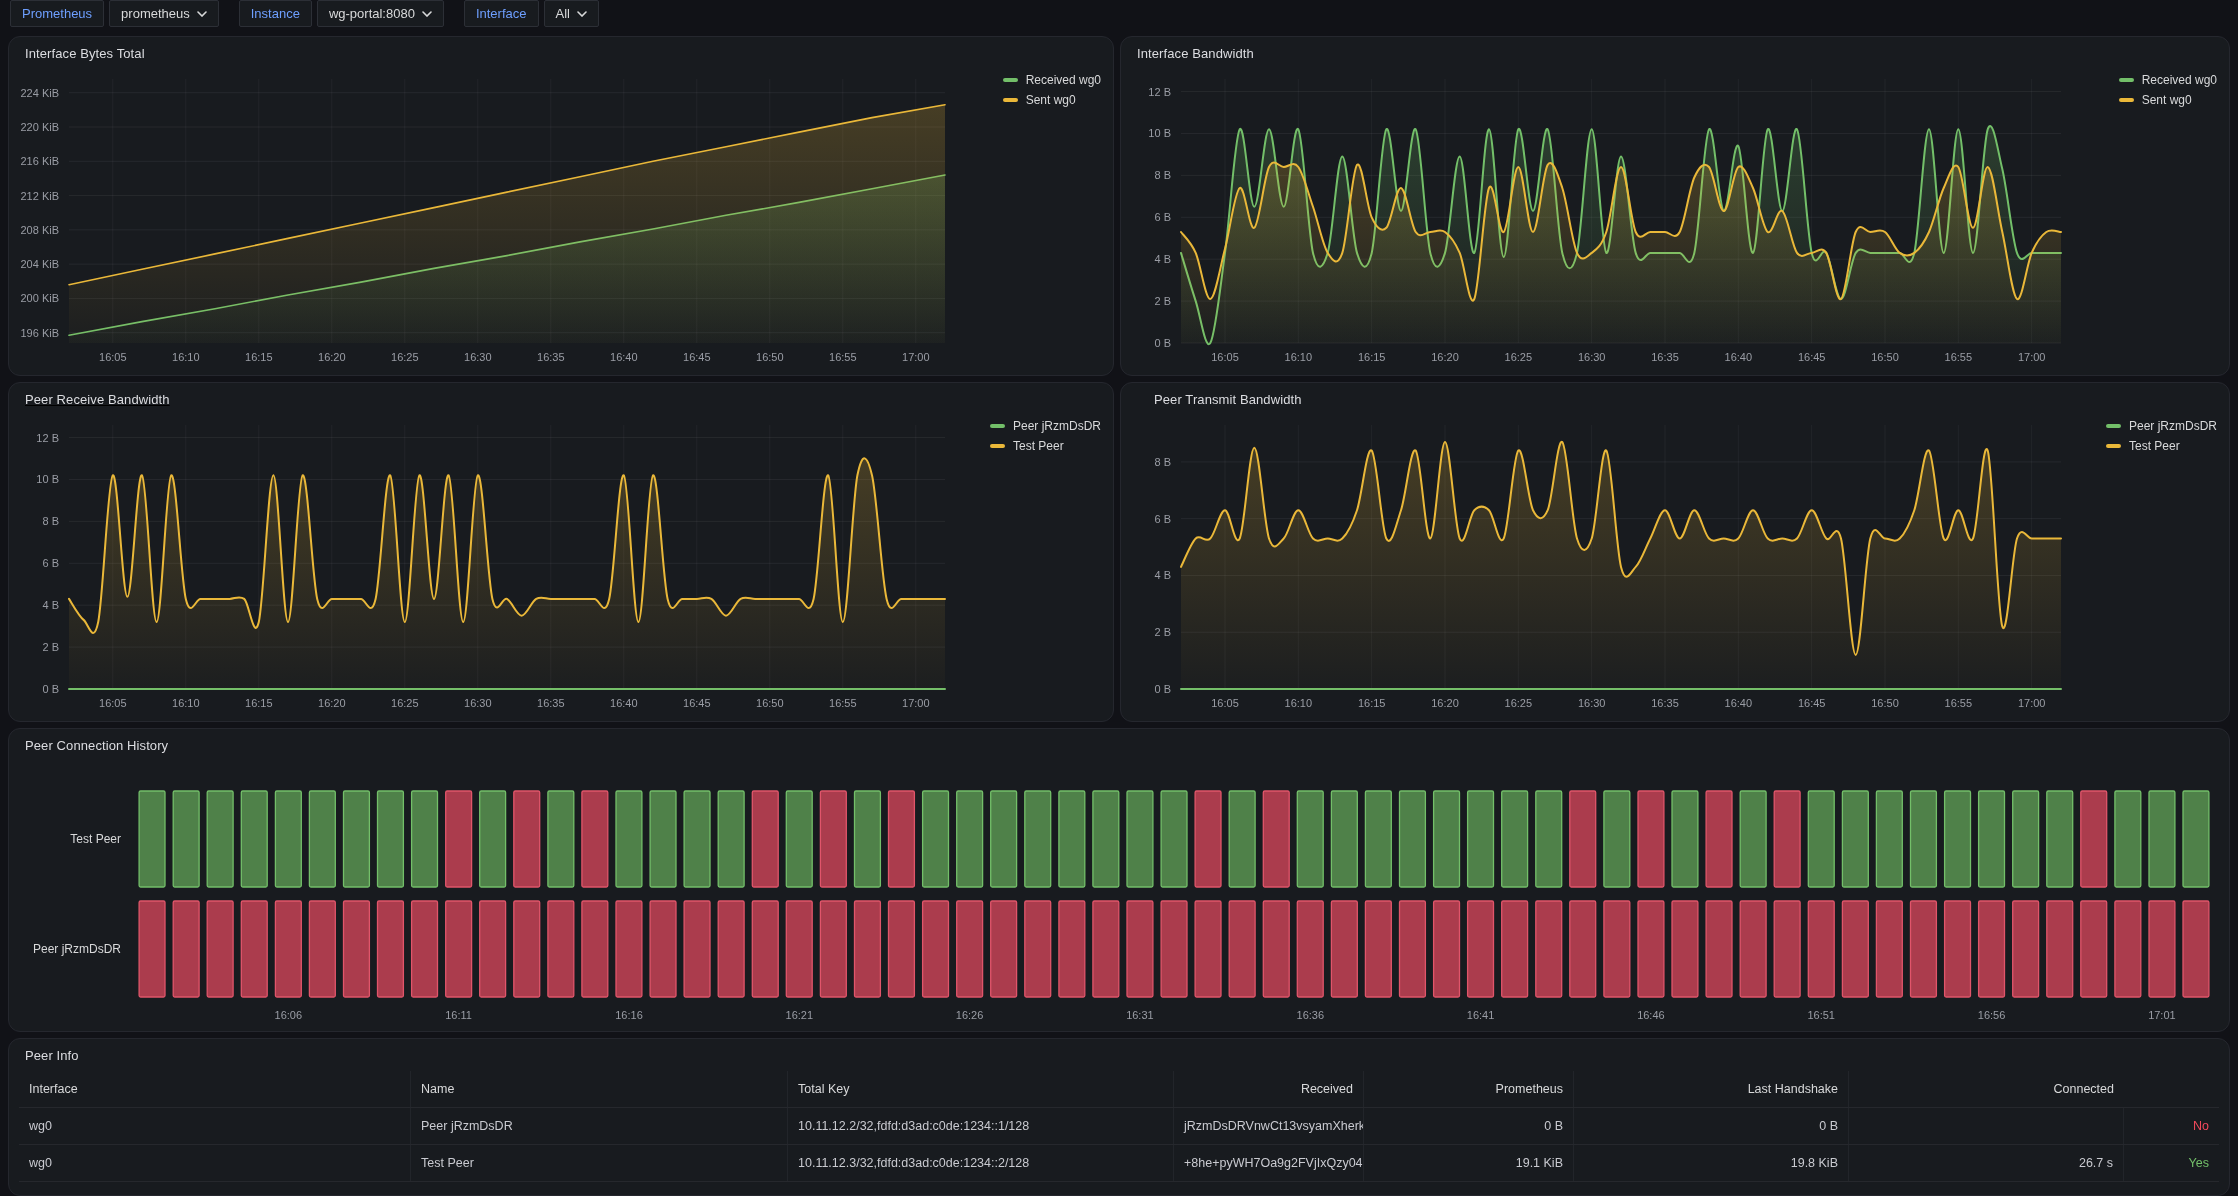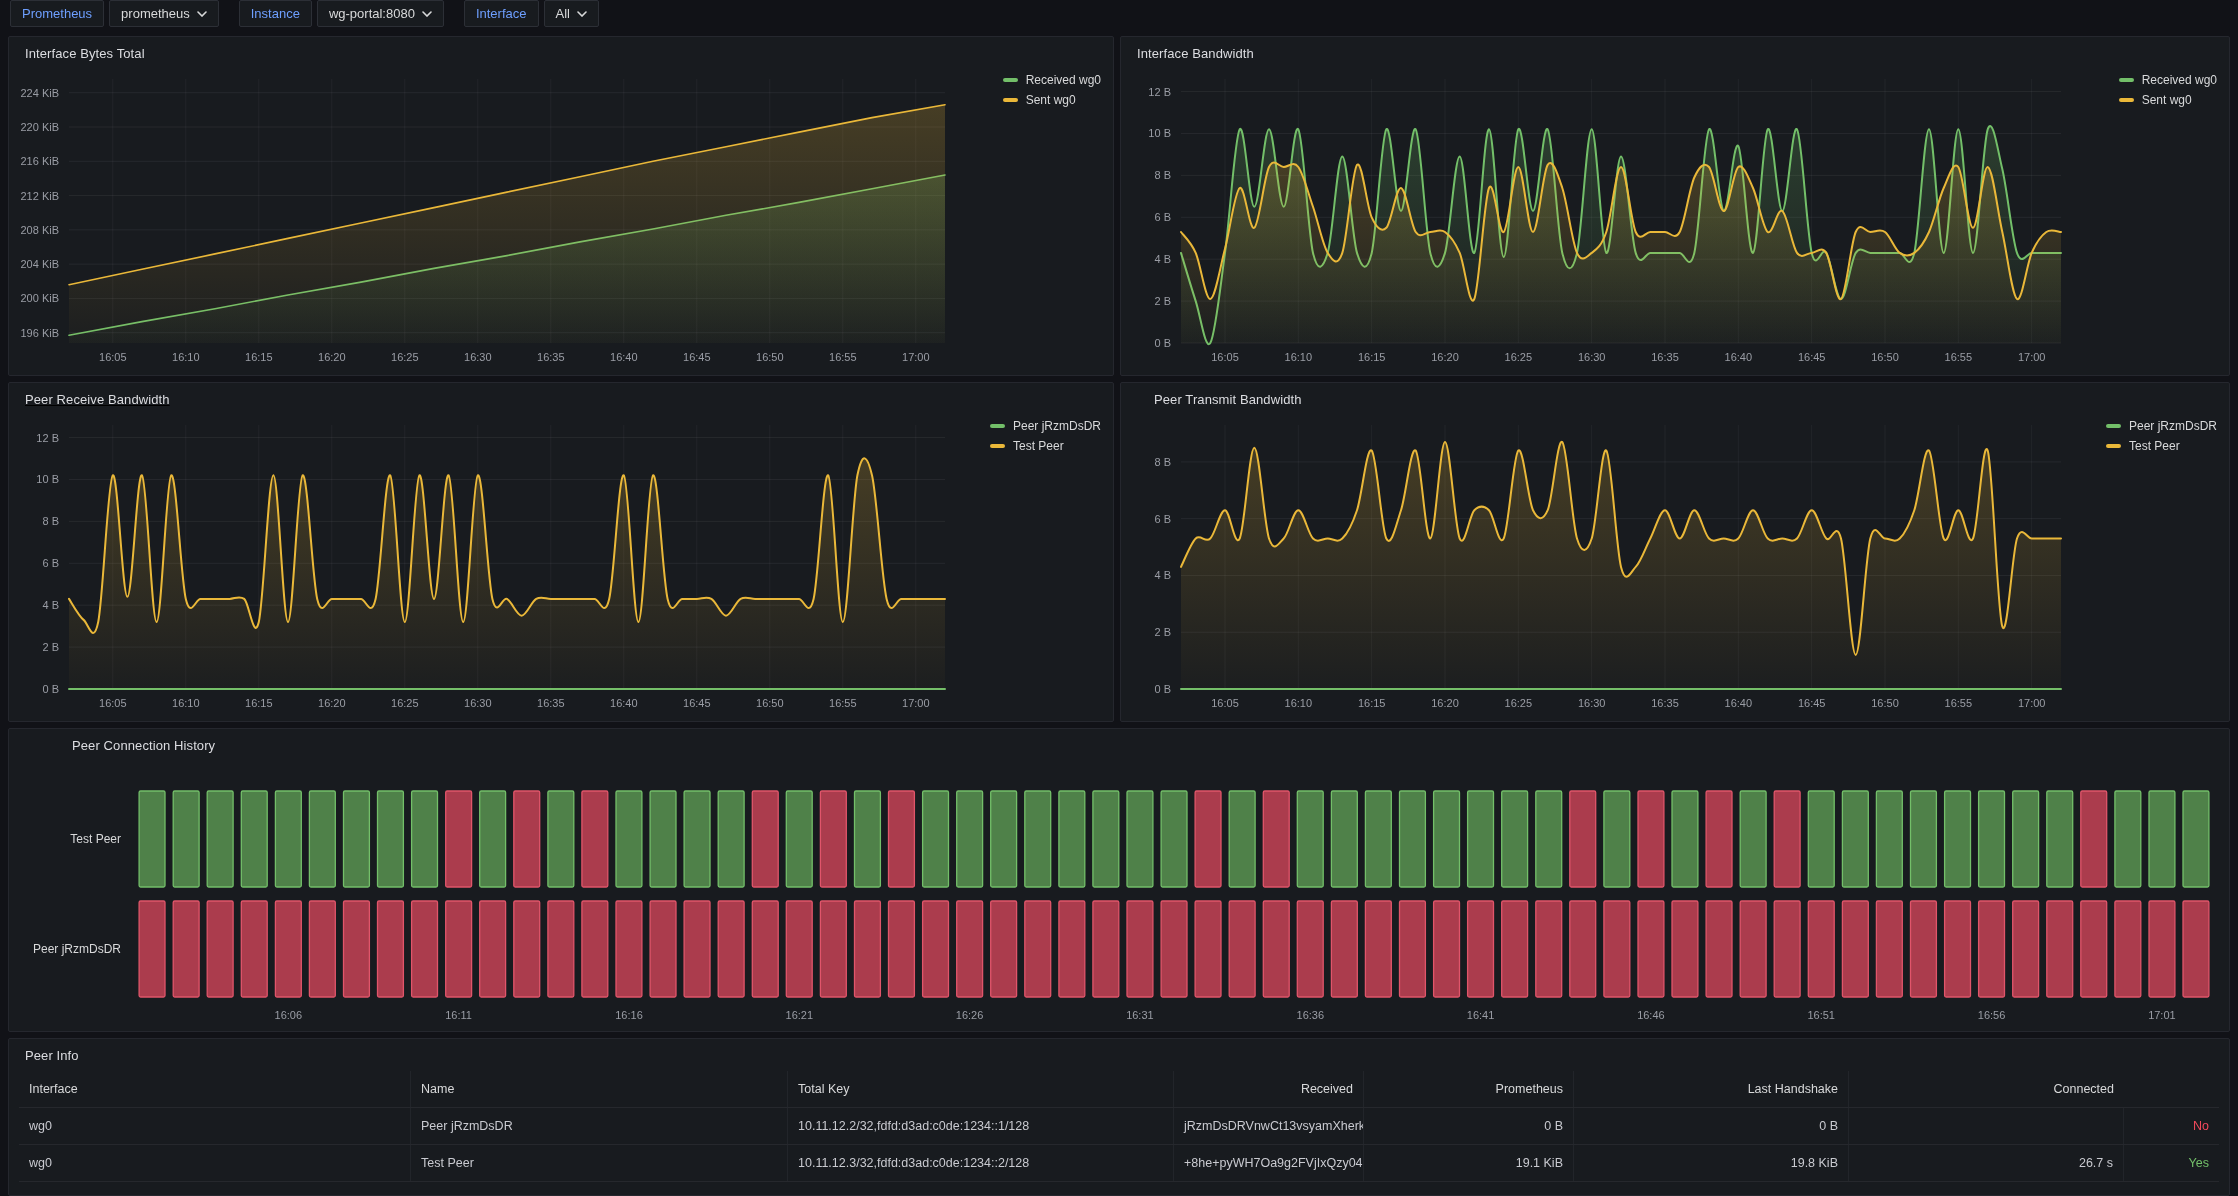--- a/index.html
+++ b/index.html
@@ -9,21 +9,21 @@
   
   .topbar { position:absolute; left:0; top:0; width:100%; height:38px; display:flex; padding-left:10px; gap:6px; }
   .tb-group { display:flex; gap:5px; margin-right:14px; }
   .chip { height:27px; display:flex; align-items:center; padding:0 11px; border:1px solid #2c2f36; border-radius:2px; background:#181b1f; font-size:13px; }
   .chip.label { color:#6e9fff; font-weight:500; }
   .chip.select { color:#d8d9da; gap:7px; cursor:pointer; }
   .chev { display:inline-flex; align-items:center; }
   .chev svg { display:block; }
 
   
-  .panel { position:absolute; background:#181b1f; border:1px solid #25272e; border-radius:2px; }
+  .panel { position:absolute; background:#181b1f; border:1px solid #25272e; border-radius:12px; }
   .panel-title { padding:9px 16px 0 16px; font-size:13px; font-weight:500; color:#dcdde1; letter-spacing:.1px; cursor:pointer; }
   .chart-wrap { position:absolute; left:6px; top:30px; right:160px; bottom:6px; }
   .chart-wrap.full { right:6px; }
   .legend { position:absolute; right:12px; top:36px; display:flex; flex-direction:column; gap:6px; }
   .legend-item { display:flex; align-items:center; gap:8px; font-size:12px; color:#d8d9da; cursor:pointer; }
   .legend-dash { width:15px; height:4px; border-radius:2px; }
 
   svg text { font-family:"Liberation Sans", sans-serif; font-size:11px; fill:#9a9da5; }
   svg .rowlabel { font-size:12px; fill:#d8d9da; }
 
@@ -339,21 +339,21 @@
           <span class="legend-dash" style="background: rgb(115, 191, 105);"></span>
           <span>Peer jRzmDsDR</span>
         </div>
         <div class="legend-item">
           <span class="legend-dash" style="background: rgb(234, 184, 57);"></span>
           <span>Test Peer</span>
         </div>
       </div>
   </div>
 
-  <div class="panel" style="left:8px; top:728px; width:2222px; height:304px;padding-left:47px;">
+  <div class="panel" style="left:8px; top:728px; width:2222px; height:304px;">
     <div class="panel-title">Peer Connection History</div>
     <div class="chart-wrap full" id="chart-4"><svg width="2208" height="266">
           <text x="106" y="84" text-anchor="end" class="rowlabel">Test Peer</text>
           <rect x="124.1" y="32" width="25.9" height="96" rx="1.5" fill="#4f8149" stroke="#73bf69" stroke-width="1.3"></rect>
           <rect x="158.2" y="32" width="25.9" height="96" rx="1.5" fill="#4f8149" stroke="#73bf69" stroke-width="1.3"></rect>
           <rect x="192.2" y="32" width="25.9" height="96" rx="1.5" fill="#4f8149" stroke="#73bf69" stroke-width="1.3"></rect>
           <rect x="226.3" y="32" width="25.9" height="96" rx="1.5" fill="#4f8149" stroke="#73bf69" stroke-width="1.3"></rect>
           <rect x="260.4" y="32" width="25.9" height="96" rx="1.5" fill="#4f8149" stroke="#73bf69" stroke-width="1.3"></rect>
           <rect x="294.4" y="32" width="25.9" height="96" rx="1.5" fill="#4f8149" stroke="#73bf69" stroke-width="1.3"></rect>
           <rect x="328.5" y="32" width="25.9" height="96" rx="1.5" fill="#4f8149" stroke="#73bf69" stroke-width="1.3"></rect>

